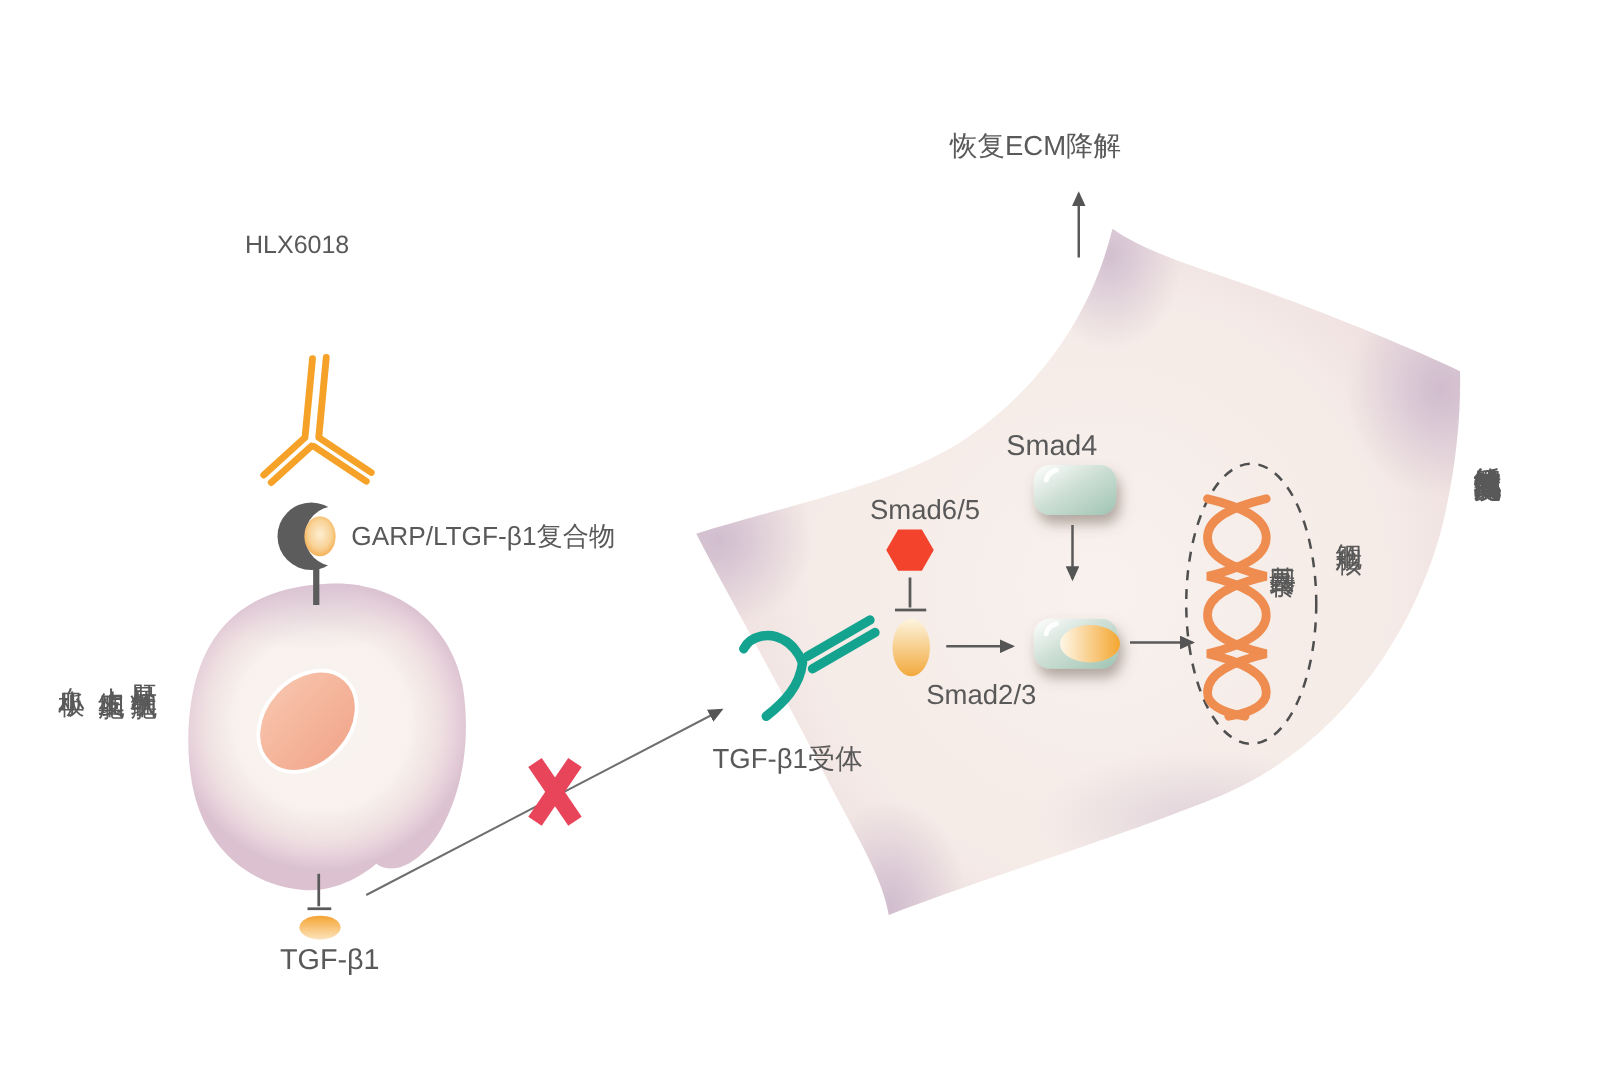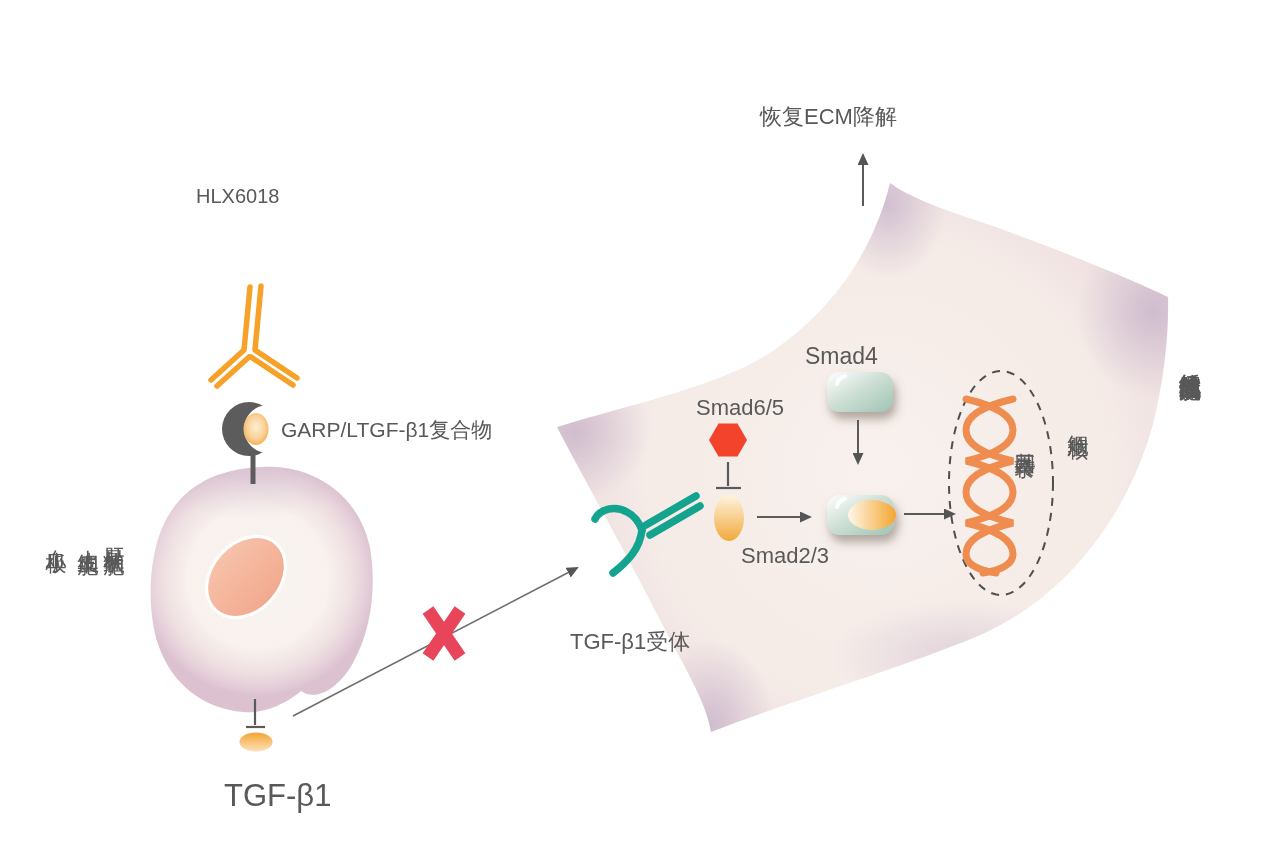--- a/index.html
+++ b/index.html
@@ -180,23 +180,23 @@
   </svg>
 
   <div class="lbl" style="left:196px;top:184px;font-size:20px;">HLX6018</div>
 
   <div class="lbl" style="left:281px;top:417px;font-size:21px;">GARP/LTGF-β1复合物</div>
 
   <div class="lbl vtext" style="left:46px;top:533px;font-size:21px;">血小板</div>
   <div class="lbl vtext" style="left:78px;top:533px;font-size:21px;">上皮细胞</div>
   <div class="lbl vtext" style="left:104px;top:531px;font-size:21px;">肝星状细胞</div>
 
-  <div class="lbl" style="left:224px;top:753px;font-size:31px;margin-top:24px;">TGF-β1</div>
-
-  <div class="lbl" style="left:570px;top:593px;font-size:22px;margin-top:35px;">TGF-β1受体</div>
+  <div class="lbl" style="left:224px;top:753px;font-size:23px;">TGF-β1</div>
+
+  <div class="lbl" style="left:570px;top:593px;font-size:22px;">TGF-β1受体</div>
 
   <div class="lbl" style="left:696px;top:394px;font-size:22px;">Smad6/5</div>
   <div class="lbl" style="left:693px;top:542px;font-size:22px;margin-left:48px;">Smad2/3</div>
   <div class="lbl" style="left:805px;top:342px;font-size:23px;">Smad4</div>
 
   <div class="lbl vtext" style="left:1015px;top:436px;font-size:21px;">基因转录</div>
   <div class="lbl vtext" style="left:1068px;top:418px;font-size:21px;">细胞核</div>
 
   <div class="lbl" style="left:760px;top:103px;font-size:22px;">恢复ECM降解</div>
 

